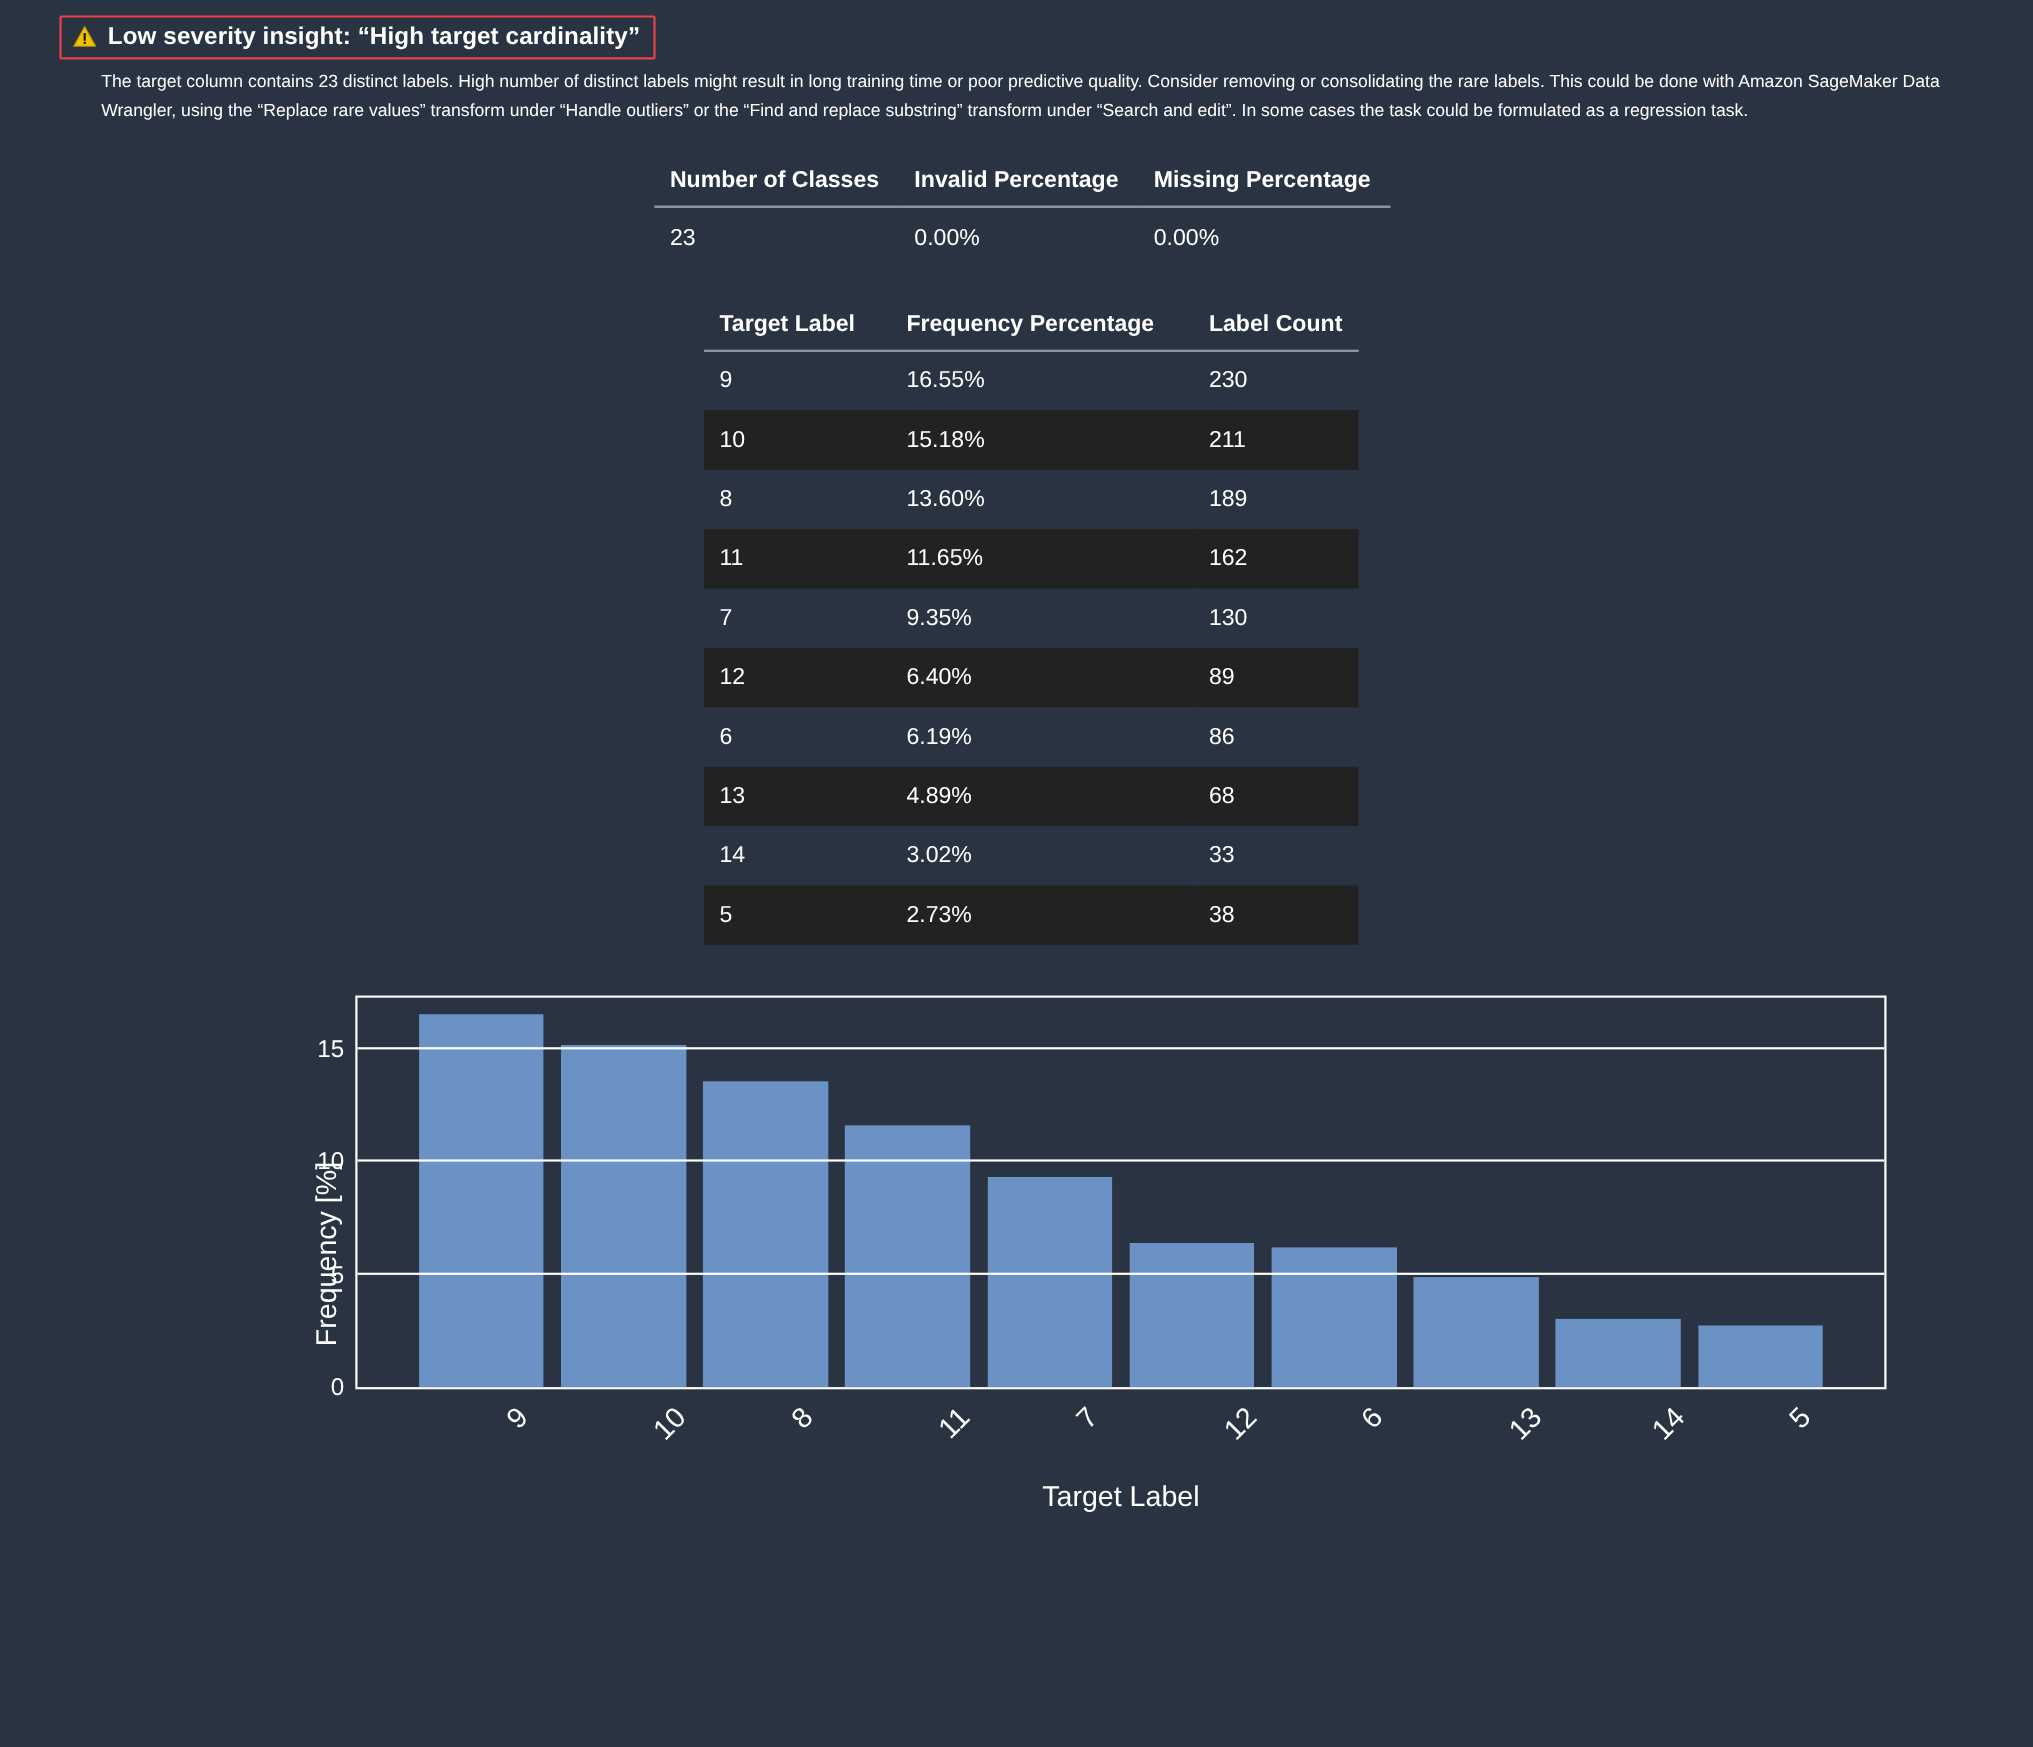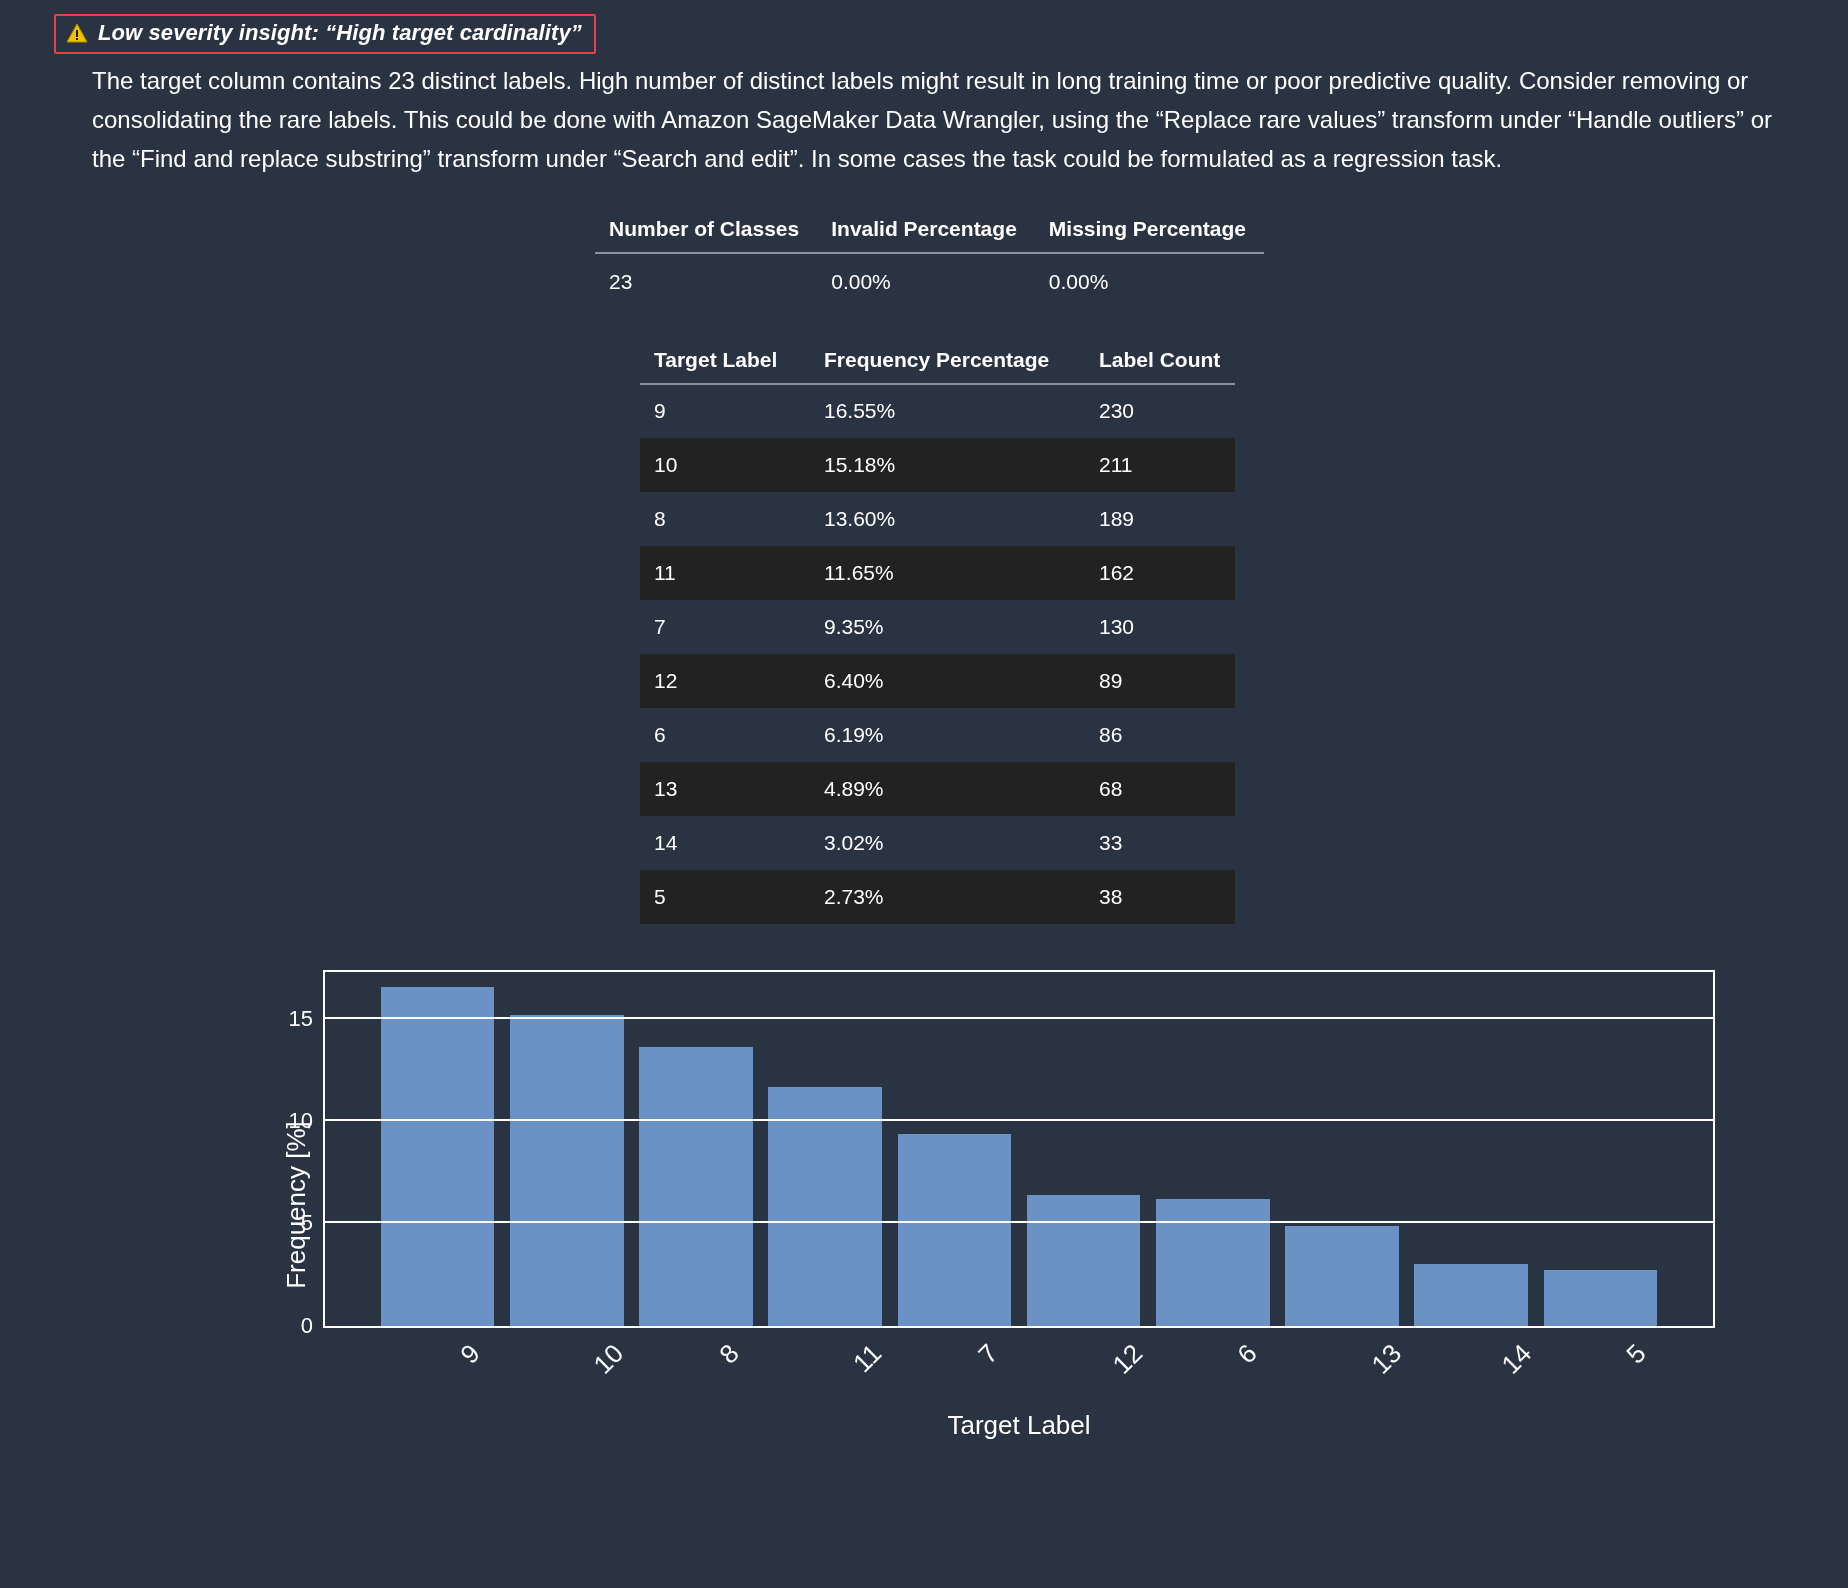--- a/index.html
+++ b/index.html
@@ -22,39 +22,38 @@
 
   
   .insight-header {
     display: inline-flex;
     align-items: center;
     gap: 10px;
     border: 2px solid #e8414a;
     padding: 4px 12px 6px 10px;
     margin-left: 14px;
     border-radius: 2px;
-    font-style: italic;
   }
   .warn-icon {
     display: inline-block;
     width: 22px;
     height: 20px;
     position: relative;
   }
   .warn-icon svg { display: block; }
   .insight-title {
     font-size: 22px;
     font-weight: bold;
     letter-spacing: 0.1px;
     white-space: nowrap;
   }
 
   
   .desc {
-    font-size: 24px;
+    font-size: 16px;
     line-height: 1.62;
     margin: 8px 0 0 52px;
     max-width: 1730px;
     font-weight: 400;
   }
   .target-line {
     font-size: 23px;
     margin: 50px 0 0 36px;
   }
   .target-line b { font-weight: bold; }

